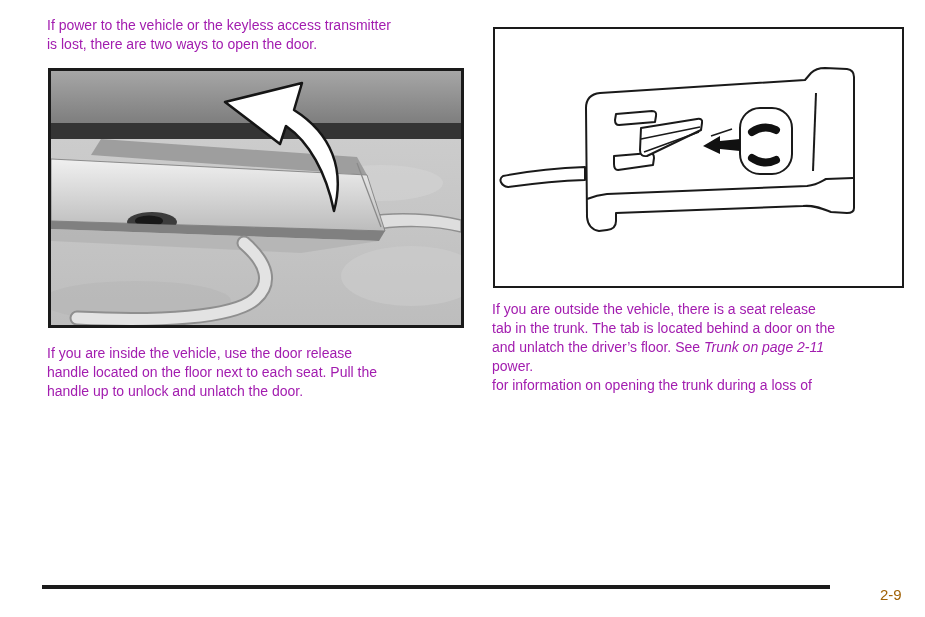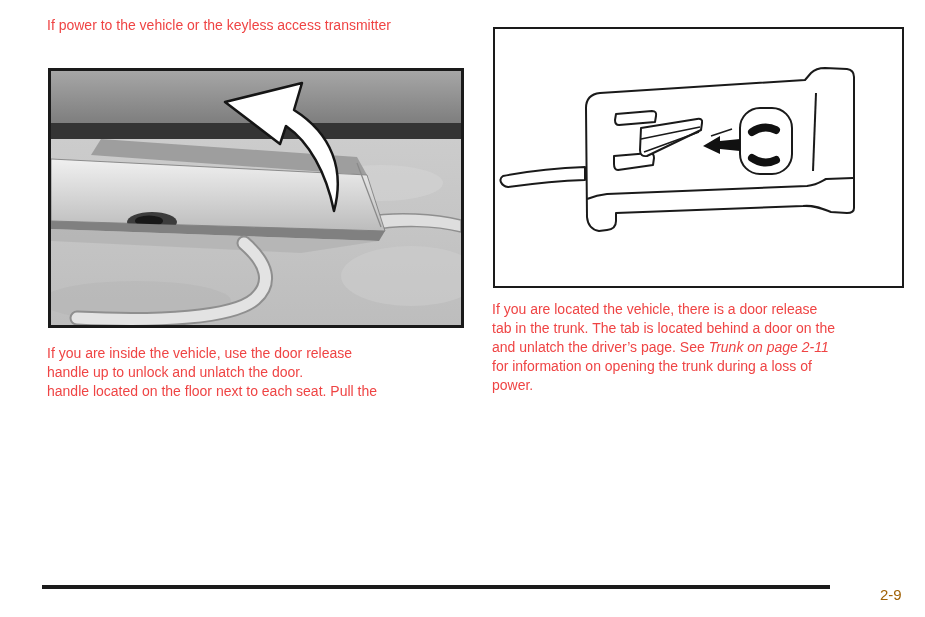--- a/index.html
+++ b/index.html
@@ -1,40 +1,41 @@
 <!DOCTYPE html>
 <html><head>
 <meta charset="utf-8">
 <style>
   html,body{margin:0;padding:0;background:#e9e9e9;}
   .page{
     position:relative;width:925px;height:617px;background:#ffffff;
     font-family:"Liberation Sans", sans-serif;color:#3e3e3e;overflow:hidden;
     margin:0 auto;
   }
-  .txt{position:absolute;font-size:14px;line-height:19px;color:#ef4444;}
+  .txt{position:absolute;font-size:14px;line-height:19px;color:#a21caf;}
   .ln{display:block;white-space:nowrap;}
   .intro{left:47px;top:16px;}
   figure{margin:0;padding:0;position:absolute;box-sizing:border-box;background:#ffffff;}
   .photo{left:48px;top:68px;width:416px;height:260px;border:3px solid #1a1a1a;}
   .diagram{left:493px;top:27px;width:411px;height:261px;border:2px solid #1a1a1a;}
   figure svg{display:block;width:100%;height:100%;}
   .cap-left{left:47px;top:344px;}
   .cap-right{left:492px;top:300px;}
   .ref{font-style:italic;text-align:right;}
   .rule{position:absolute;left:42px;top:585px;width:788px;height:4px;background:#1b1b1b;}
   .pagenum{position:absolute;left:880px;top:586px;font-size:15px;color:#a16207;}
 </style>
 </head>
 <body>
 
 <div class="page">
 
   <div class="intro txt">
     <span class="ln">If power to the vehicle or the keyless access transmitter</span>
+    <span class="ln">is lost, there are two ways to open the door.</span>
   </div>
 
   <figure class="photo">
     <svg viewBox="0 0 410 254" preserveAspectRatio="none">
       <defs>
         <linearGradient id="gTop" x1="0" y1="0" x2="0" y2="1">
           <stop offset="0" stop-color="#a6a6a6"></stop>
             <stop offset="1" stop-color="#7e7e7e"></stop>
         </linearGradient>
         <linearGradient id="gFace" x1="0" y1="0" x2="0" y2="1">
@@ -62,22 +63,22 @@
       <polygon points="0,150 334,160 328,170 0,158" fill="#808080"></polygon>
       <polygon points="0,158 328,170 250,182 0,170" fill="#b0b0b0" opacity="0.7"></polygon>
       <path d="M 193,172 C 216,192 222,212 204,228 C 182,247 108,251 26,247" fill="none" stroke="#8f8f8f" stroke-width="15" stroke-linecap="round"></path>
       <path d="M 193,172 C 216,192 222,212 204,228 C 182,247 108,251 26,247" fill="none" stroke="#e3e3e3" stroke-width="11" stroke-linecap="round"></path>
       <path d="M 174,31 L 251,12 L 243,39 C 281,63 294,99 283,140 C 275,101 258,71 235,55 L 229,73 Z" fill="#ffffff" stroke="#151515" stroke-width="2.5" stroke-linejoin="round"></path>
     </svg>
   </figure>
 
   <div class="cap-left txt">
     <span class="ln">If you are inside the vehicle, use the door release</span>
+    <span class="ln">handle located on the floor next to each seat. Pull the</span>
     <span class="ln">handle up to unlock and unlatch the door.</span>
-    <span class="ln">handle located on the floor next to each seat. Pull the</span>
   </div>
 
   <figure class="diagram">
     <svg viewBox="0 0 407 257" preserveAspectRatio="none">
       <g fill="#ffffff" stroke="#1a1a1a" stroke-width="2" stroke-linejoin="round">
         <path d="M 8,147 C 34,142 60,139 90,138 L 90,151 C 60,152 35,155 13,158 C 6,157 3,150 8,147 Z"></path>
         <path d="M 105,64 C 96,65 91,69 91,79 L 92,188 Q 93,200 104,202 L 112,201 Q 121,200 121,192 L 121,184
                  L 308,177 C 320,176 328,180 336,183 L 352,184 Q 359,184 359,179 L 359,48 Q 359,41 352,40
                  L 330,39 Q 321,39 316,44 L 310,51 Z"></path>
         <path d="M 92,170 Q 102,166 112,165 L 312,157 C 322,156 327,152 331,150 L 358,149" fill="none"></path>
@@ -91,23 +92,23 @@
       </g>
       <path d="M 208,117 L 225,107 L 225,112 L 245,110 L 245,122 L 225,120 L 225,125 Z" fill="#111111"></path>
       <g fill="none" stroke="#111111" stroke-width="8" stroke-linecap="round">
         <path d="M 257,103 Q 269,95 281,101"></path>
         <path d="M 257,129 Q 269,137 281,131"></path>
       </g>
     </svg>
   </figure>
 
   <div class="cap-right txt">
-    <span class="ln">If you are located the vehicle, there is a door release</span>
+    <span class="ln">If you are outside the vehicle, there is a seat release</span>
     <span class="ln">tab in the trunk. The tab is located behind a door on the</span>
-    <span class="ln"><span>and unlatch the driver’s page. See </span><em class="ref">Trunk on page 2-11</em></span>
+    <span class="ln"><span>and unlatch the driver’s floor. See </span><em class="ref">Trunk on page 2-11</em></span>
+    <span class="ln">power.</span>
     <span class="ln">for information on opening the trunk during a loss of</span>
-    <span class="ln">power.</span>
   </div>
 
   <div class="rule"></div>
   <div class="pagenum">2-9</div>
 
 </div>
 
 </body></html>

